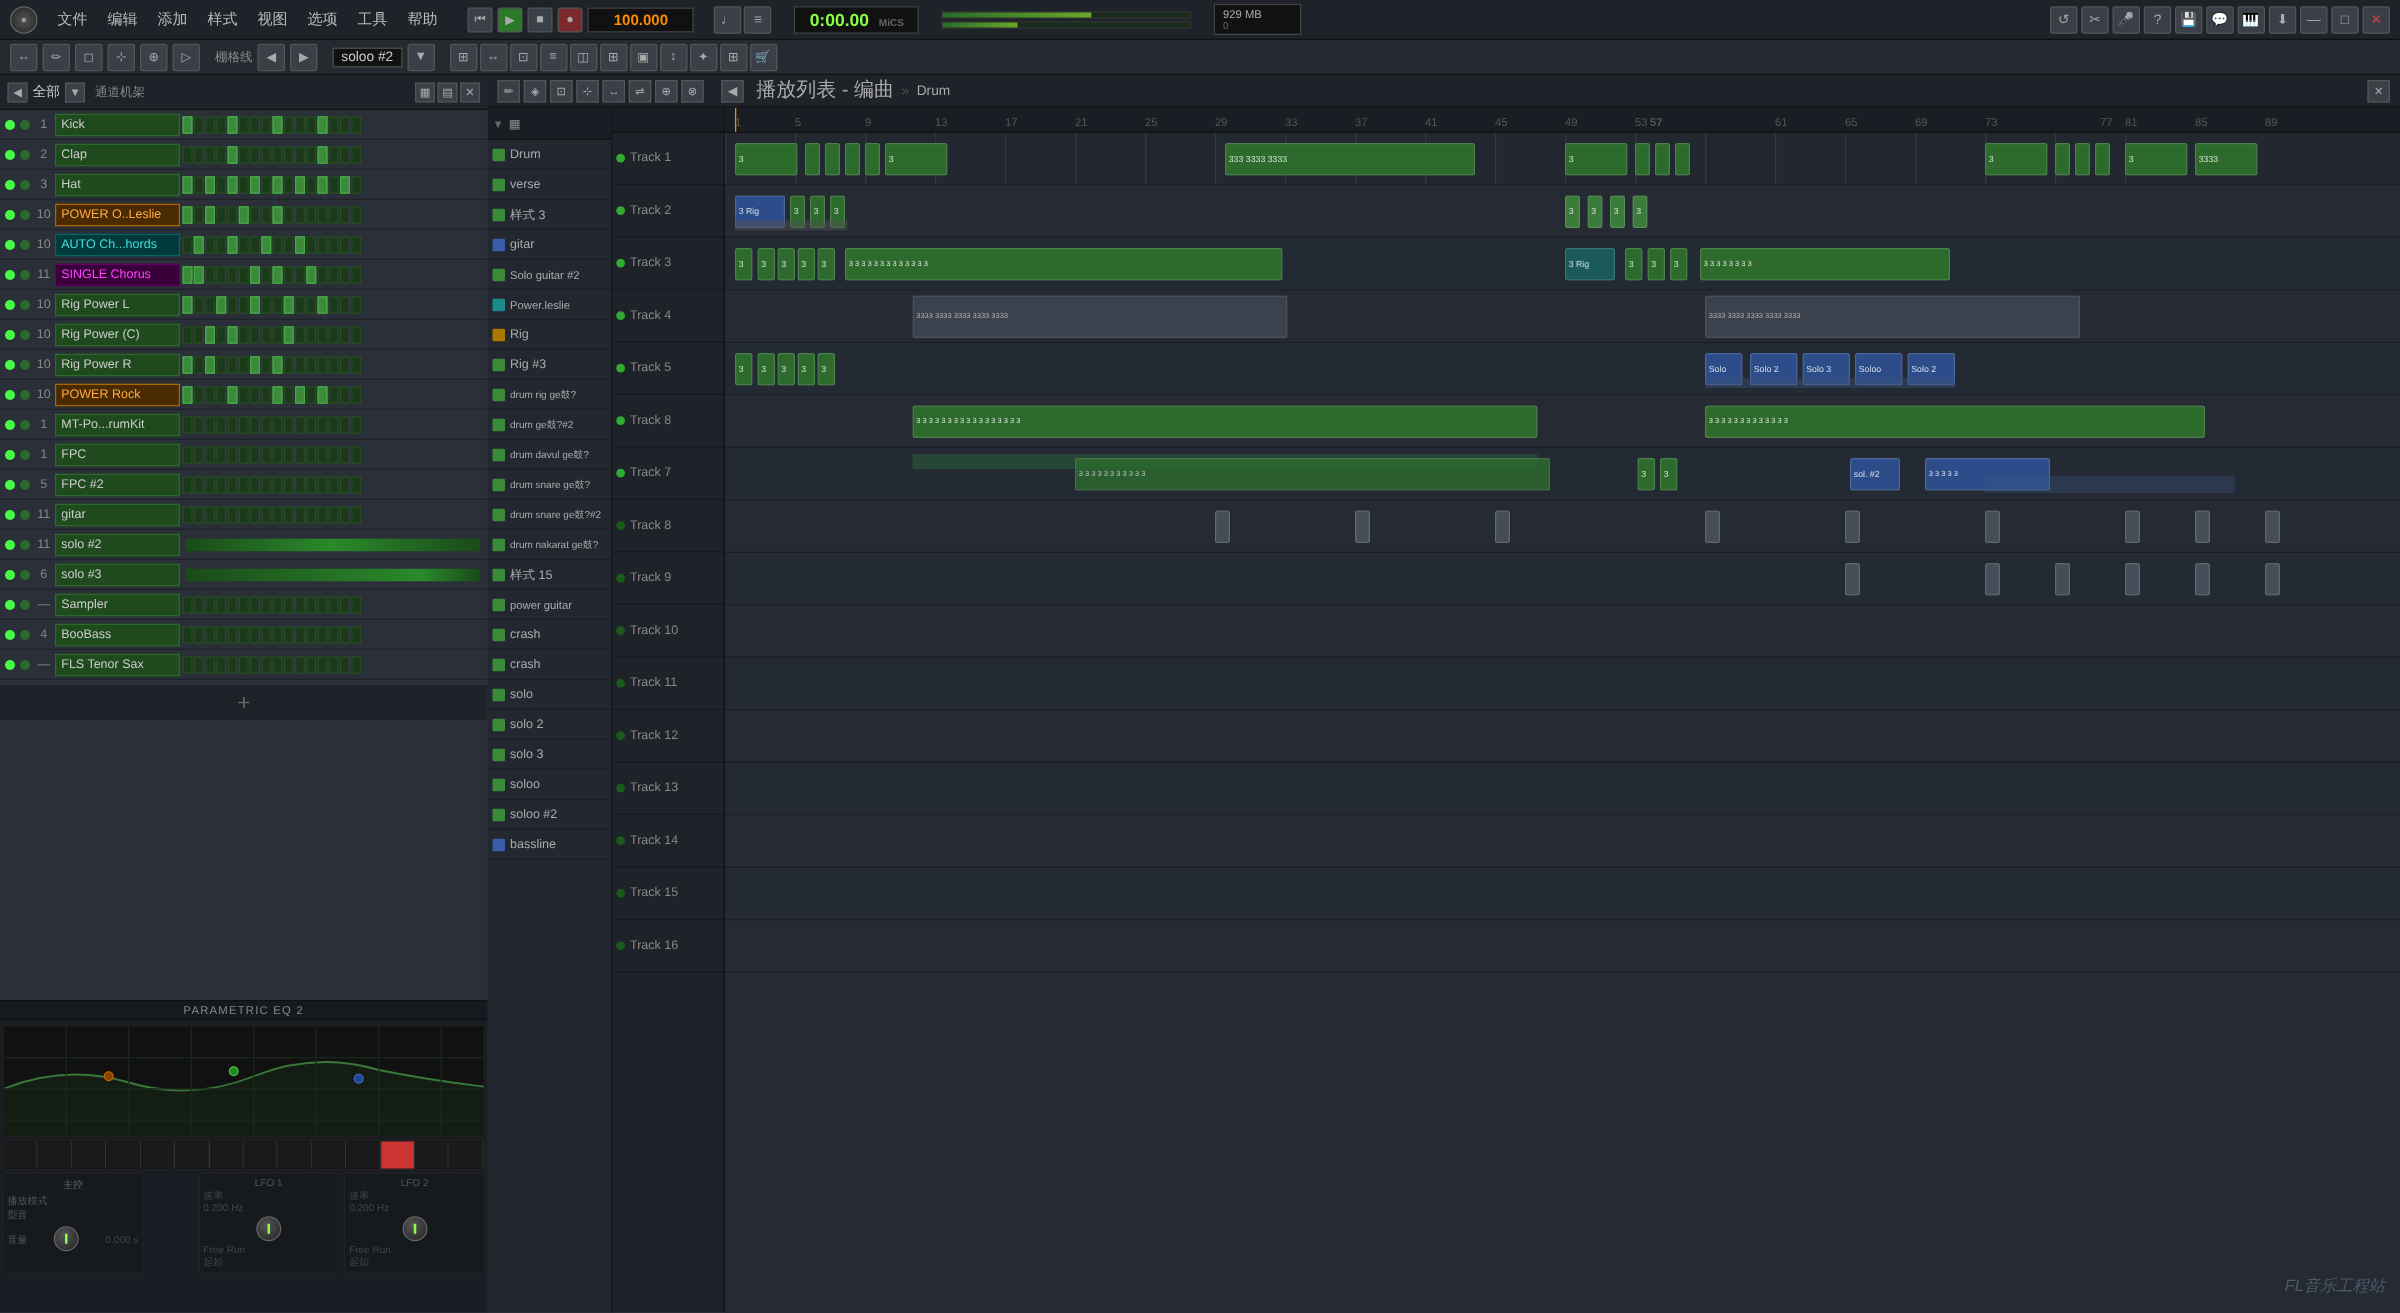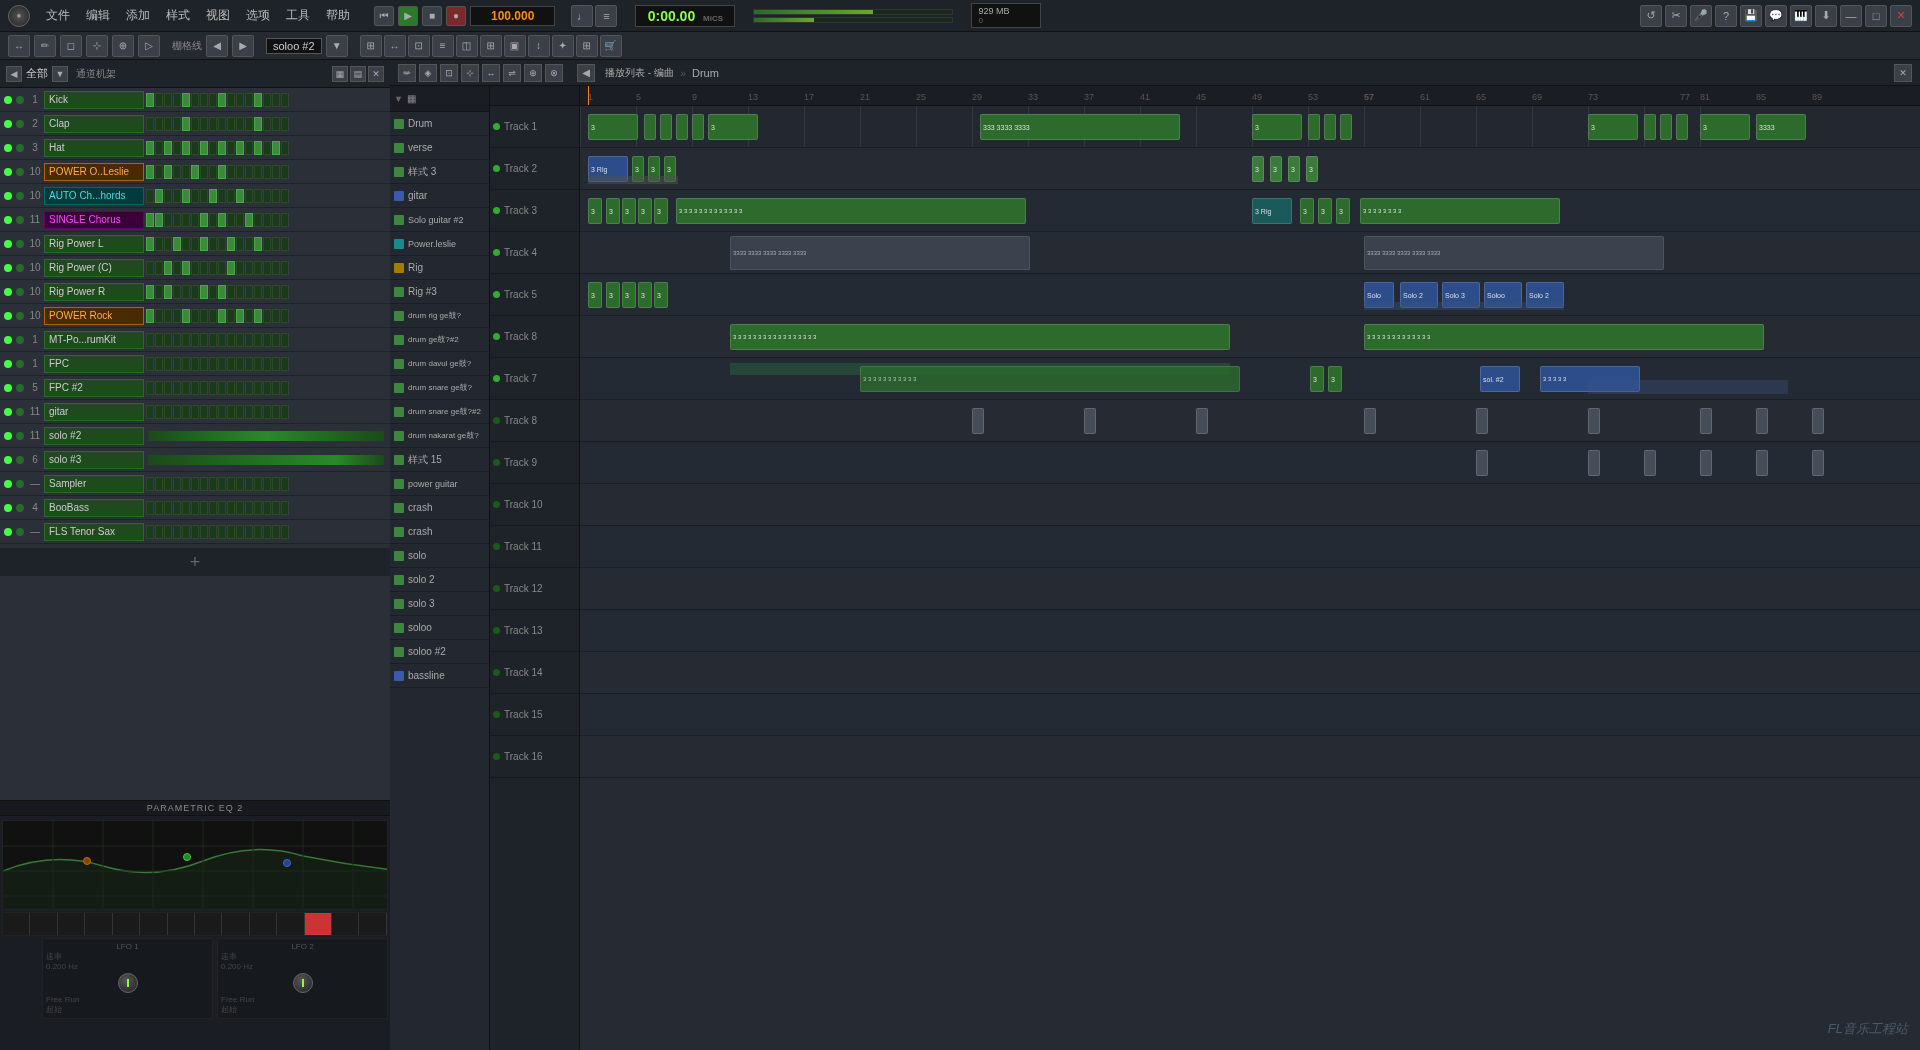--- a/index.html
+++ b/index.html
@@ -966,20 +966,30 @@
           <div style="flex:1;background:#1a1a1a;border-right:1px solid #333;"></div>
           <div style="flex:1;background:#1a1a1a;border-right:1px solid #333;"></div>
           <div style="flex:1;background:#1a1a1a;border-right:1px solid #333;"></div>
           <div style="flex:1;background:#cc3333;border-right:1px solid #333;"></div>
           <div style="flex:1;background:#1a1a1a;border-right:1px solid #333;"></div>
           <div style="flex:1;background:#1a1a1a;border-right:1px solid #333;"></div>
         </div>
       </div>
 
       <div style="display:flex;padding:2px;gap:4px;">
+        <div style="flex:1;background:#161a1e;border:1px solid #222;padding:3px;">
+          <div style="font-size:8px;color:#666;text-align:center;margin-bottom:2px;">主控</div>
+          <div style="font-size:8px;color:#555;">播放模式</div>
+          <div style="font-size:8px;color:#555;">型音</div>
+          <div style="display:flex;align-items:center;gap:2px;margin-top:2px;">
+            <span style="font-size:8px;color:#555;">音量</span>
+            <div class="knob" style="width:20px;height:20px;"></div>
+            <span style="font-size:8px;color:#444;">0.000 s</span>
+          </div>
+        </div>
 
         <div style="flex:1;background:#161a1e;border:1px solid #222;padding:3px;margin-left:40px;">
           <div style="font-size:8px;color:#555;text-align:center;">LFO 1</div>
           <div style="font-size:8px;color:#444;">速率</div>
           <div style="font-size:8px;color:#444;">0.200 Hz</div>
           <div class="knob" style="width:20px;height:20px;margin:2px auto;"></div>
           <div style="font-size:8px;color:#444;">Free Run</div>
           <div style="font-size:8px;color:#444;">起始</div>
         </div>
 
@@ -1007,21 +1017,21 @@
         <div style="width:18px;height:18px;background:#3a3f48;border:1px solid #555;display:flex;align-items:center;justify-content:center;cursor:pointer;font-size:9px;color:#aaa;">↔</div>
         <div style="width:18px;height:18px;background:#3a3f48;border:1px solid #555;display:flex;align-items:center;justify-content:center;cursor:pointer;font-size:9px;color:#aaa;">⇌</div>
         <div style="width:18px;height:18px;background:#3a3f48;border:1px solid #555;display:flex;align-items:center;justify-content:center;cursor:pointer;font-size:9px;color:#aaa;">⊕</div>
         <div style="width:18px;height:18px;background:#3a3f48;border:1px solid #555;display:flex;align-items:center;justify-content:center;cursor:pointer;font-size:9px;color:#aaa;">⊗</div>
       </div>
 
       <div style="display:flex;align-items:center;gap:4px;margin-left:8px;">
         <div style="width:18px;height:18px;background:#3a3f48;border:1px solid #555;display:flex;align-items:center;justify-content:center;cursor:pointer;font-size:10px;color:#aaa;">◀</div>
       </div>
 
-      <span style="color:#aaa;font-size:10px;margin-left:4px;">播放列表 - 编曲</span>
+      <span style="color:#aaa;font-size:16px;margin-left:4px;">播放列表 - 编曲</span>
       <span style="color:#555;font-size:11px;">»</span>
       <span style="color:#aaa;font-size:11px;">Drum</span>
 
       <div style="margin-left:auto;display:flex;gap:2px;">
         <div style="width:18px;height:18px;background:#3a3f48;border:1px solid #555;display:flex;align-items:center;justify-content:center;cursor:pointer;font-size:9px;color:#aaa;">✕</div>
       </div>
     </div>
 
     <div style="flex:1;display:flex;overflow:hidden;">
 
@@ -1207,21 +1217,21 @@
           <div class="ruler-tick" style="left:224px;">17</div>
           <div class="ruler-tick" style="left:280px;">21</div>
           <div class="ruler-tick" style="left:336px;">25</div>
           <div class="ruler-tick" style="left:392px;">29</div>
           <div class="ruler-tick" style="left:448px;">33</div>
           <div class="ruler-tick" style="left:504px;">37</div>
           <div class="ruler-tick" style="left:560px;">41</div>
           <div class="ruler-tick" style="left:616px;">45</div>
           <div class="ruler-tick" style="left:672px;">49</div>
           <div class="ruler-tick" style="left:728px;">53</div>
-          <div class="ruler-tick" style="left:784px;font-weight:bold;">57</div>
+          <div class="ruler-tick" style="left:740px;font-weight:bold;">57</div>
           <div class="ruler-tick" style="left:840px;">61</div>
           <div class="ruler-tick" style="left:896px;">65</div>
           <div class="ruler-tick" style="left:952px;">69</div>
           <div class="ruler-tick" style="left:1008px;">73</div>
           <div class="ruler-tick" style="left:1100px;">77</div>
           <div class="ruler-tick" style="left:1120px;">81</div>
           <div class="ruler-tick" style="left:1176px;">85</div>
           <div class="ruler-tick" style="left:1232px;">89</div>
 
           <div style="position:absolute;top:0;bottom:0;left:8px;width:1px;background:#ff8800;z-index:11;"></div>

